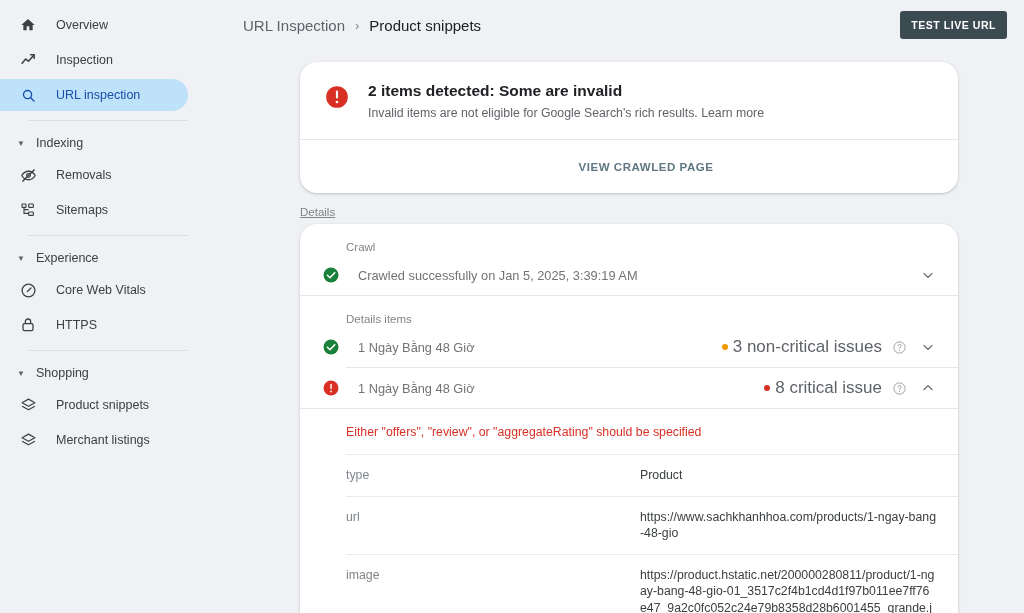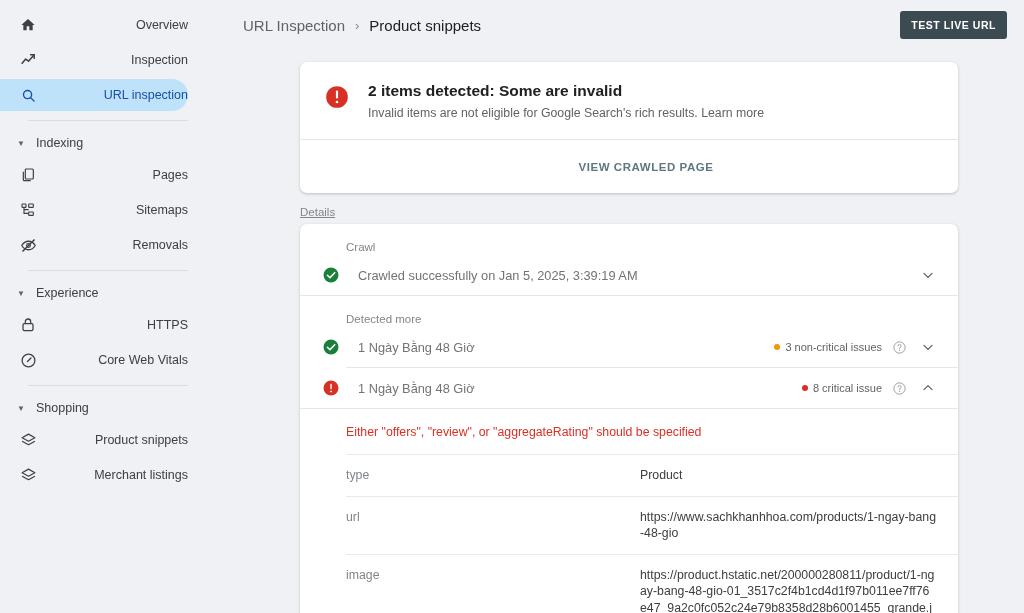--- a/index.html
+++ b/index.html
@@ -19,21 +19,20 @@
     flex: 0 0 230px;
   }
   .nav-item {
     display: flex; align-items: center;
     height: 32px;
     margin: 3px 42px 3px 0;
     padding-left: 18px;
     border-radius: 0 16px 16px 0;
     cursor: pointer;
     color: #3c4043;
-    justify-content: space-between;
   }
   .nav-item .ico {
     width: 20px; height: 20px;
     flex: 0 0 20px;
     display: flex; align-items: center; justify-content: center;
     color: #3c4043;
   }
   .nav-item .lbl {
     margin-left: 18px;
     font-size: 12.5px;
@@ -89,21 +88,21 @@
     background: #3c4a52; color: #fff;
     font-size: 10.5px; font-weight: 700; letter-spacing: .55px;
     padding: 8px 11px; border: none; border-radius: 3px;
     cursor: pointer; white-space: nowrap;
   }
 
   .content { padding: 12px 66px 0 70px; }
 
   .card {
     background: #fff;
-    border-radius: 7px;
+    border-radius: 17px;
     box-shadow: 0 1px 2px rgba(60,64,67,.18), 0 1px 3px 1px rgba(60,64,67,.07);
   }
 
   
   .alert-body { display: flex; padding: 20px 22px 19px 24px; }
   .alert-icon { flex: 0 0 26px; margin-right: 18px; padding-top: 2px; }
   .alert-title {
     font-size: 15.5px; font-weight: 700; color: #202124;
     margin-bottom: 6px;
   }
@@ -137,21 +136,21 @@
     cursor: pointer;
   }
   .row .st { flex: 0 0 22px; display: flex; align-items: center; }
   .row .rl {
     margin-left: 14px; font-size: 12.8px; color: #737373;
     white-space: nowrap;
   }
   .row .rspace { flex: 1; }
   .badge {
     display: flex; align-items: center;
-    font-size: 11px; white-space: nowrap;
+    font-size: 17px; white-space: nowrap;
   }
   .badge .dot {
     width: 6px; height: 6px; border-radius: 50%;
     margin-right: 5px;
   }
   .help-ico { margin-left: 10px; cursor: pointer; display: flex; }
   .chev { margin-left: 13px; display: flex; cursor: pointer; }
 
   .row-sep { height: 1px; background: #e4e6ea; margin-left: 46px; }
   .row-sep-full { height: 1px; background: #e4e6ea; }
@@ -210,79 +209,70 @@
       <span class="lbl">URL inspection</span>
     </div>
 
     <div class="nav-sep"></div>
 
     <div class="nav-group">
       <span class="caret">▼</span>
       <span class="glbl">Indexing</span>
     </div>
 
-    <div class="nav-item">
-      <span class="ico">
-        <svg width="16" height="16" viewBox="0 0 24 24" fill="none" stroke="currentColor" stroke-width="1.8">
-            <rect x="8" y="3" width="12" height="15" rx="1.5"></rect>
-            <path d="M5 7v12a1.5 1.5 0 0 0 1.5 1.5H16"></path>
-          </svg>
-      </span>
-      <span class="lbl">Pages</span>
-    </div>
-
+
+
+    <div class="nav-item">
+      <span class="ico">
+        <svg width="17" height="17" viewBox="0 0 24 24" fill="none" stroke="currentColor" stroke-width="1.8">
+            <path d="M2.5 12s3.6-6 9.5-6 9.5 6 9.5 6-3.6 6-9.5 6-9.5-6-9.5-6z"></path>
+            <circle cx="12" cy="12" r="2.6"></circle>
+            <line x1="3.5" y1="20.5" x2="20.5" y2="3.5" stroke-width="2.1"></line>
+          </svg>
+      </span>
+      <span class="lbl">Removals</span>
+    </div>
 
     <div class="nav-item">
       <span class="ico">
         <svg width="16" height="16" viewBox="0 0 24 24" fill="none" stroke="currentColor" stroke-width="1.7">
             <rect x="3" y="3" width="6" height="5" rx="1"></rect>
             <rect x="13" y="3" width="7" height="5" rx="1"></rect>
             <rect x="13" y="15" width="7" height="5" rx="1"></rect>
             <path d="M6 8v9h7M6 11.5h7"></path>
           </svg>
       </span>
       <span class="lbl">Sitemaps</span>
     </div>
 
-    <div class="nav-item">
-      <span class="ico">
-        <svg width="17" height="17" viewBox="0 0 24 24" fill="none" stroke="currentColor" stroke-width="1.8">
-            <path d="M2.5 12s3.6-6 9.5-6 9.5 6 9.5 6-3.6 6-9.5 6-9.5-6-9.5-6z"></path>
-            <circle cx="12" cy="12" r="2.6"></circle>
-            <line x1="3.5" y1="20.5" x2="20.5" y2="3.5" stroke-width="2.1"></line>
-          </svg>
-      </span>
-      <span class="lbl">Removals</span>
-    </div>
-
     <div class="nav-sep"></div>
 
     <div class="nav-group">
       <span class="caret">▼</span>
       <span class="glbl">Experience</span>
     </div>
 
     <div class="nav-item">
       <span class="ico">
+        <svg width="17" height="17" viewBox="0 0 24 24" fill="none" stroke="currentColor" stroke-width="1.8">
+            <circle cx="12" cy="12" r="9"></circle>
+            <line x1="15.5" y1="8.5" x2="10.5" y2="13.5" stroke-linecap="round"></line>
+          </svg>
+      </span>
+      <span class="lbl">Core Web Vitals</span>
+    </div>
+
+    <div class="nav-item">
+      <span class="ico">
         <svg width="16" height="16" viewBox="0 0 24 24" fill="none" stroke="currentColor" stroke-width="1.9">
             <rect x="4.5" y="10" width="15" height="10.5" rx="2"></rect>
             <path d="M8 10V7a4 4 0 0 1 8 0v3"></path>
           </svg>
       </span>
       <span class="lbl">HTTPS</span>
-    </div>
-
-    <div class="nav-item">
-      <span class="ico">
-        <svg width="17" height="17" viewBox="0 0 24 24" fill="none" stroke="currentColor" stroke-width="1.8">
-            <circle cx="12" cy="12" r="9"></circle>
-            <line x1="15.5" y1="8.5" x2="10.5" y2="13.5" stroke-linecap="round"></line>
-          </svg>
-      </span>
-      <span class="lbl">Core Web Vitals</span>
     </div>
 
     <div class="nav-sep"></div>
 
     <div class="nav-group">
       <span class="caret">▼</span>
       <span class="glbl">Shopping</span>
     </div>
 
     <div class="nav-item">
@@ -358,21 +348,21 @@
           <span class="rspace"></span>
           <span class="chev">
             <svg width="16" height="16" viewBox="0 0 24 24" fill="none" stroke="#5f6368" stroke-width="1.9" stroke-linecap="round" stroke-linejoin="round">
                 <polyline points="6,9.5 12,15.5 18,9.5"></polyline>
               </svg>
           </span>
         </div>
 
         <div class="row-sep-full"></div>
 
-        <div class="sub-head">Detected more</div>
+        <div class="sub-head">Details items</div>
 
         <div class="row">
           <span class="st">
             <svg width="18" height="18" viewBox="0 0 24 24">
                 <circle cx="12" cy="12" r="10" fill="#188038"></circle>
                 <polyline points="7.2,12.4 10.6,15.7 16.9,8.9" fill="none" stroke="#fff" stroke-width="2.1" stroke-linecap="round" stroke-linejoin="round"></polyline>
               </svg>
           </span>
           <span class="rl">1 Ngày Bằng 48 Giờ</span>
           <span class="rspace"></span>

